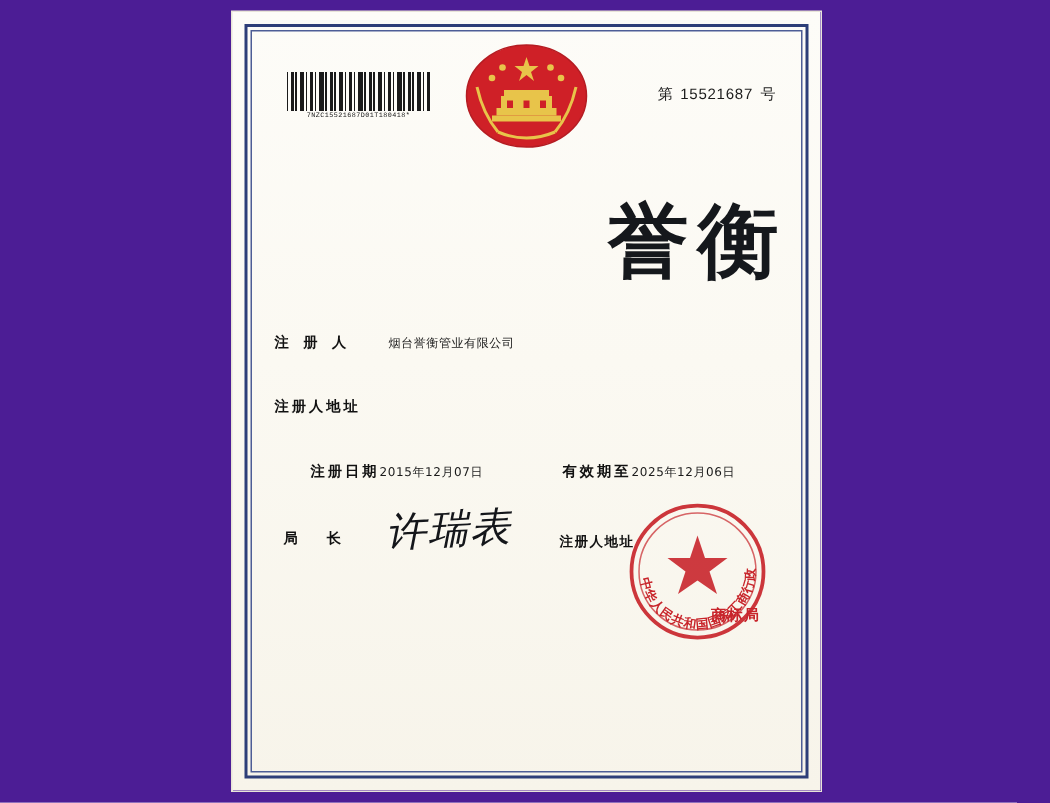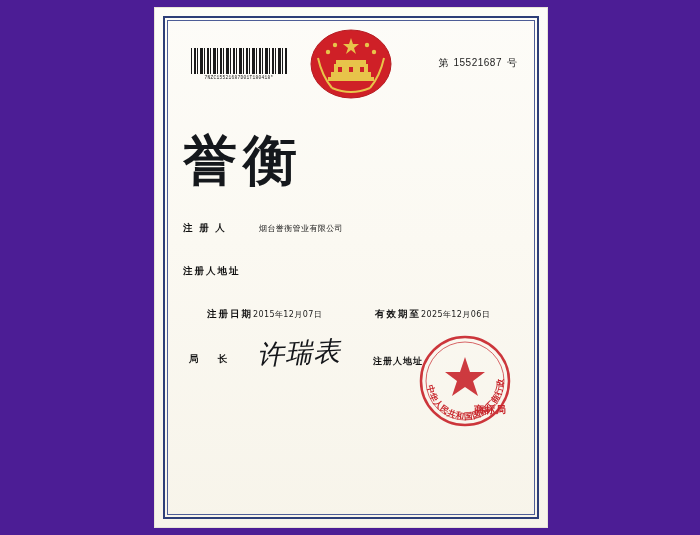--- a/index.html
+++ b/index.html
@@ -123,21 +123,21 @@
     font-weight: bold;
     letter-spacing: 7px;
     color: #111;
     text-indent: 7px;
   }
 
   .mark-area {
     height: 112px;
     display: flex;
     align-items: center;
-    justify-content: flex-start;
+    justify-content: flex-end;
   }
   .mark-text {
     font-family: "DejaVu Serif", serif;
     font-size: 54px;
     font-weight: bold;
     letter-spacing: 6px;
     color: #15181c;
     text-indent: 6px;
     line-height: 1;
   }
@@ -150,21 +150,21 @@
     display: flex;
     align-items: baseline;
     margin-bottom: 30px;
   }
   .field-label {
     flex: 0 0 76px;
     font-size: 9.5px;
     font-weight: bold;
     color: #111;
     letter-spacing: 2px;
-    font-family: Liberation Sans, sans-serif;
+    font-family: Liberation Mono, monospace;
   }
   .field-value {
     font-size: 8px;
     color: #1a1a1a;
     font-family: "DejaVu Sans", sans-serif;
     letter-spacing: 0.4px;
   }
   .field-row.two-col {
     margin-bottom: 8px;
     text-align: right;

